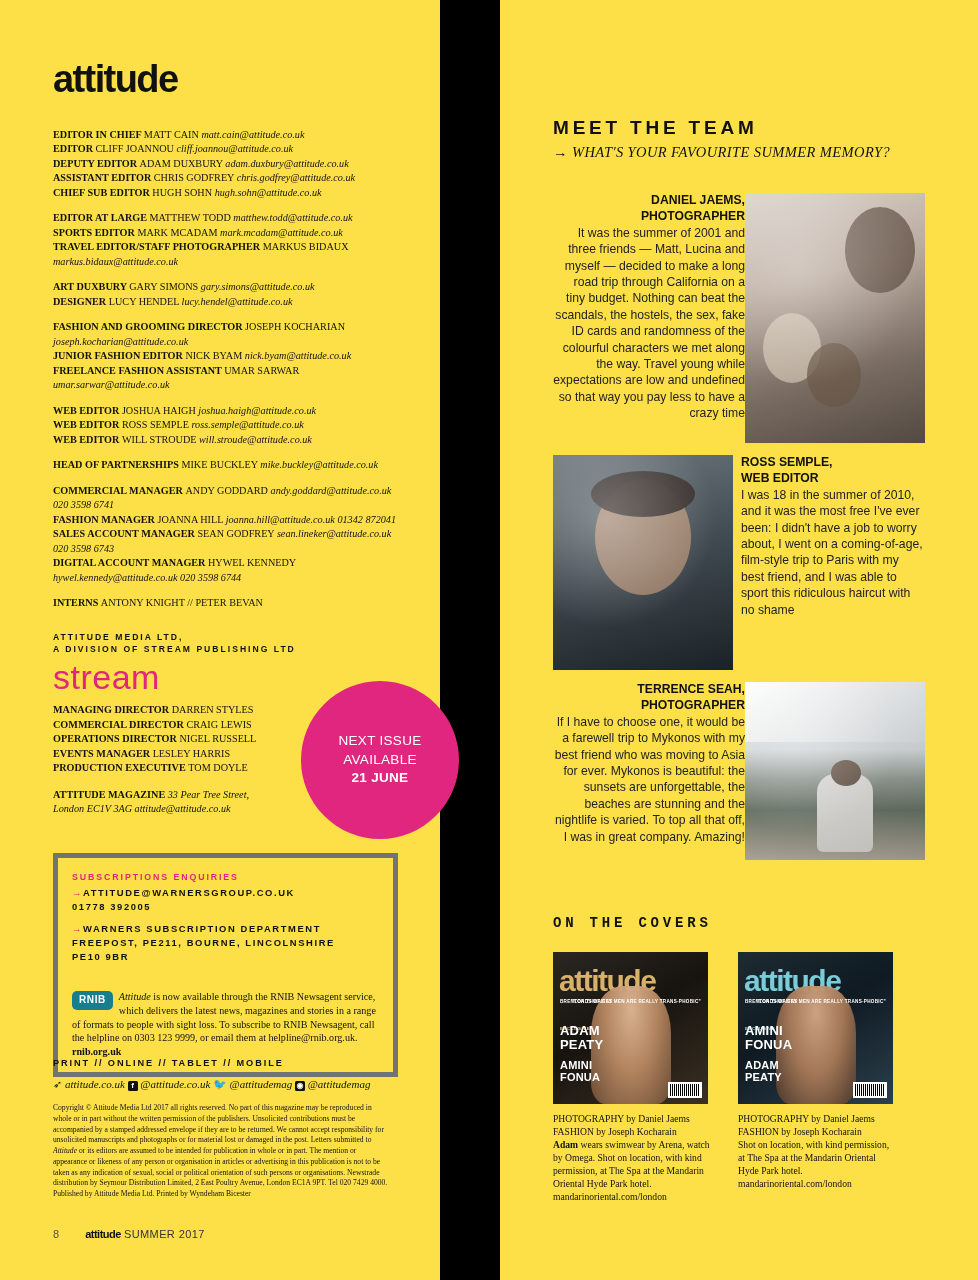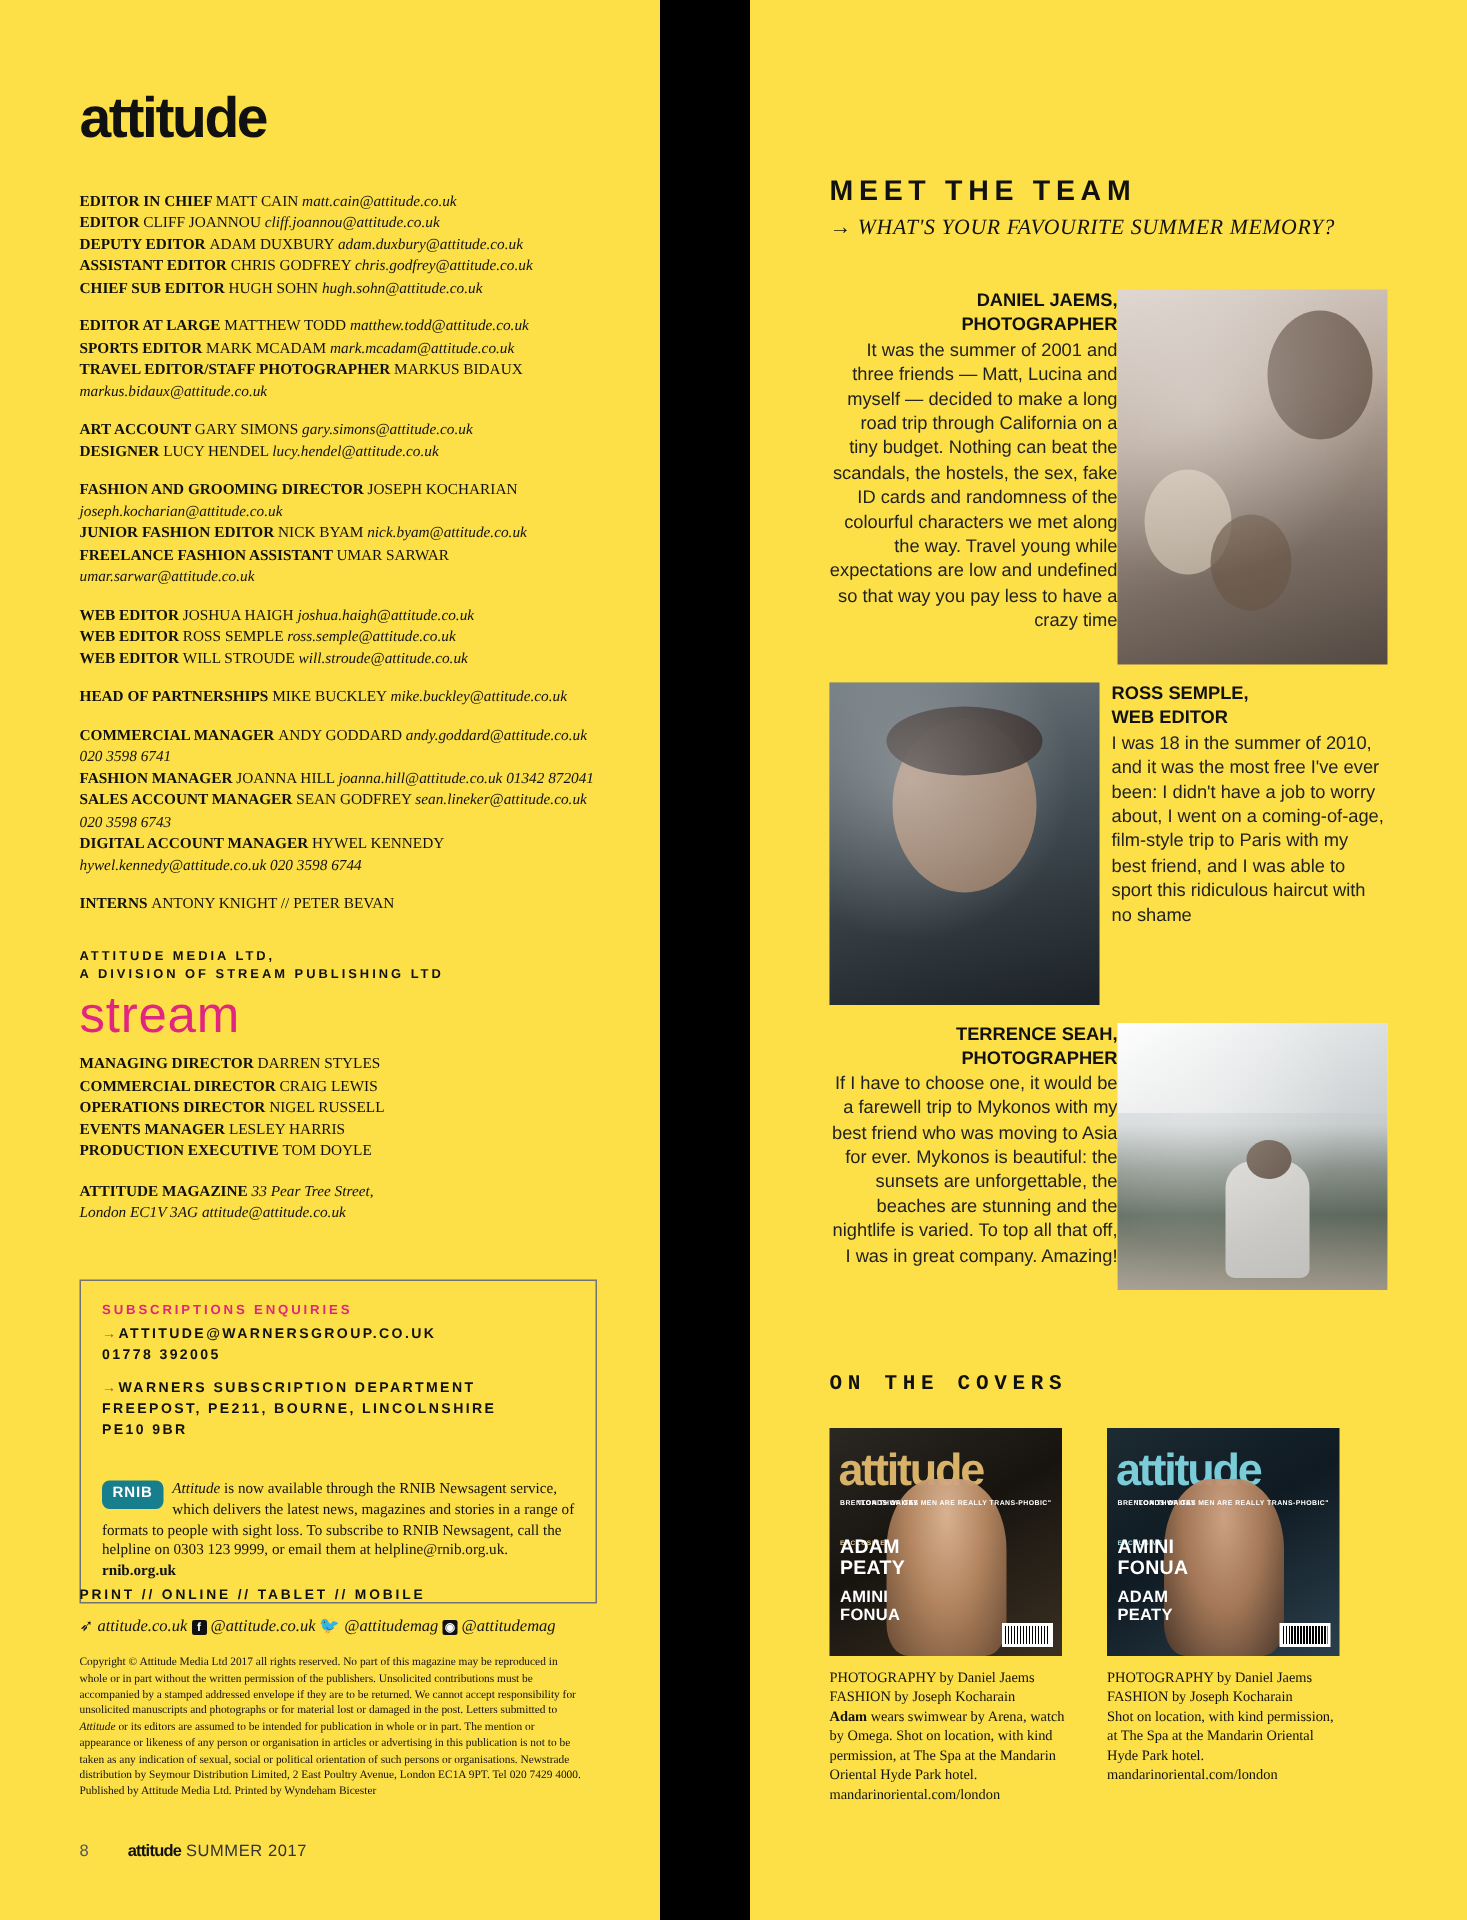--- a/index.html
+++ b/index.html
@@ -51,21 +51,21 @@
     font-family:"Liberation Sans", sans-serif;
     display:flex; flex-direction:column; align-items:center; justify-content:center;
     z-index:5;
   }
   .next-issue span { font-size:13.5px; line-height:1.38; letter-spacing:0.3px; }
   .next-issue .bold { font-weight:bold; }
 
   
   .subs-box {
     position:absolute; left:53px; top:853px; width:345px;
-    border:1px solid #737373; padding:14px 14px 13px 14px;
+    border:5px solid #737373; padding:14px 14px 13px 14px;
   }
   .subs-title {
     font-family:"Liberation Sans", sans-serif; font-weight:bold;
     font-size:8.8px; letter-spacing:1.9px; color:#E0267F; margin-bottom:4px;
   }
   .subs-line {
     font-family:"Liberation Sans", sans-serif; font-weight:bold;
     font-size:9.4px; letter-spacing:1.6px; color:#111; line-height:1.52;
   }
   .arrow { color:#E0267F; font-weight:normal; }
@@ -234,21 +234,21 @@
           <div class="credit-line"><span class="role">DEPUTY EDITOR </span><span class="pname">ADAM DUXBURY </span><span class="email">adam.duxbury@attitude.co.uk</span></div>
           <div class="credit-line"><span class="role">ASSISTANT EDITOR </span><span class="pname">CHRIS GODFREY </span><span class="email">chris.godfrey@attitude.co.uk</span></div>
           <div class="credit-line"><span class="role">CHIEF SUB EDITOR </span><span class="pname">HUGH SOHN </span><span class="email">hugh.sohn@attitude.co.uk</span></div>
         </div>
         <div class="credit-group">
           <div class="credit-line"><span class="role">EDITOR AT LARGE </span><span class="pname">MATTHEW TODD </span><span class="email">matthew.todd@attitude.co.uk</span></div>
           <div class="credit-line"><span class="role">SPORTS EDITOR </span><span class="pname">MARK MCADAM </span><span class="email">mark.mcadam@attitude.co.uk</span></div>
           <div class="credit-line"><span class="role">TRAVEL EDITOR/STAFF PHOTOGRAPHER </span><span class="pname">MARKUS BIDAUX </span><span class="email">markus.bidaux@attitude.co.uk</span></div>
         </div>
         <div class="credit-group">
-          <div class="credit-line"><span class="role">ART ACCOUNT </span><span class="pname">GARY SIMONS </span><span class="email">gary.simons@attitude.co.uk</span></div>
+          <div class="credit-line"><span class="role">ART DUXBURY </span><span class="pname">GARY SIMONS </span><span class="email">gary.simons@attitude.co.uk</span></div>
           <div class="credit-line"><span class="role">DESIGNER </span><span class="pname">LUCY HENDEL </span><span class="email">lucy.hendel@attitude.co.uk</span></div>
         </div>
         <div class="credit-group">
           <div class="credit-line"><span class="role">FASHION AND GROOMING DIRECTOR </span><span class="pname">JOSEPH KOCHARIAN </span><span class="email">joseph.kocharian@attitude.co.uk</span></div>
           <div class="credit-line"><span class="role">JUNIOR FASHION EDITOR </span><span class="pname">NICK BYAM </span><span class="email">nick.byam@attitude.co.uk</span></div>
           <div class="credit-line"><span class="role">FREELANCE FASHION ASSISTANT </span><span class="pname">UMAR SARWAR </span><span class="email">umar.sarwar@attitude.co.uk</span></div>
         </div>
         <div class="credit-group">
           <div class="credit-line"><span class="role">WEB EDITOR </span><span class="pname">JOSHUA HAIGH </span><span class="email">joshua.haigh@attitude.co.uk</span></div>
           <div class="credit-line"><span class="role">WEB EDITOR </span><span class="pname">ROSS SEMPLE </span><span class="email">ross.semple@attitude.co.uk</span></div>
@@ -281,20 +281,25 @@
         <div class="credit-line"><span class="role">PRODUCTION EXECUTIVE </span><span class="pname">TOM DOYLE</span></div>
       </div>
 
     <div class="addr">
       <span class="role">ATTITUDE MAGAZINE</span>
       <span class="email">33 Pear Tree Street,</span><br>
       <span class="email">London EC1V 3AG attitude@attitude.co.uk</span>
     </div>
   </div>
 
+  <div class="next-issue">
+    <span>NEXT ISSUE</span>
+    <span>AVAILABLE</span>
+    <span class="bold">21 JUNE</span>
+  </div>
 
   <div class="subs-box">
     <div class="subs-title">SUBSCRIPTIONS ENQUIRIES</div>
     <div class="subs-line">
       <span class="arrow">→</span><span>ATTITUDE@WARNERSGROUP.CO.UK</span>
     </div>
     <div class="subs-line">01778 392005</div>
     <div class="subs-gap"></div>
     <div class="subs-line">
       <span class="arrow">→</span><span>WARNERS SUBSCRIPTION DEPARTMENT</span>

